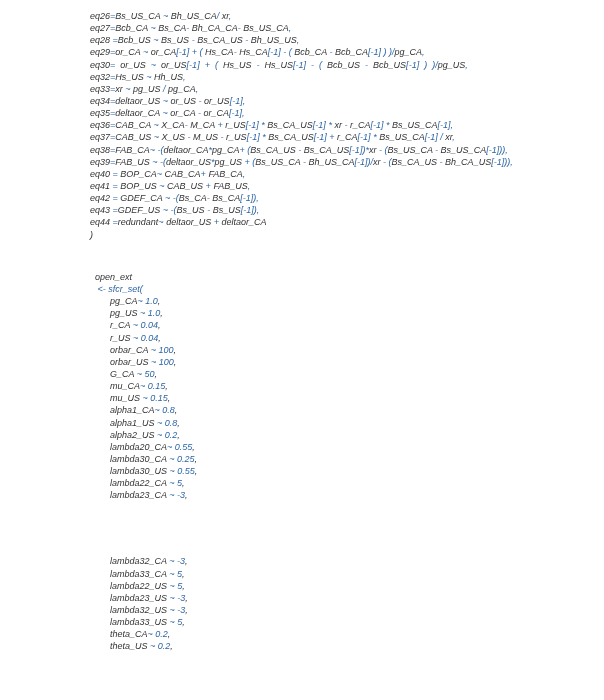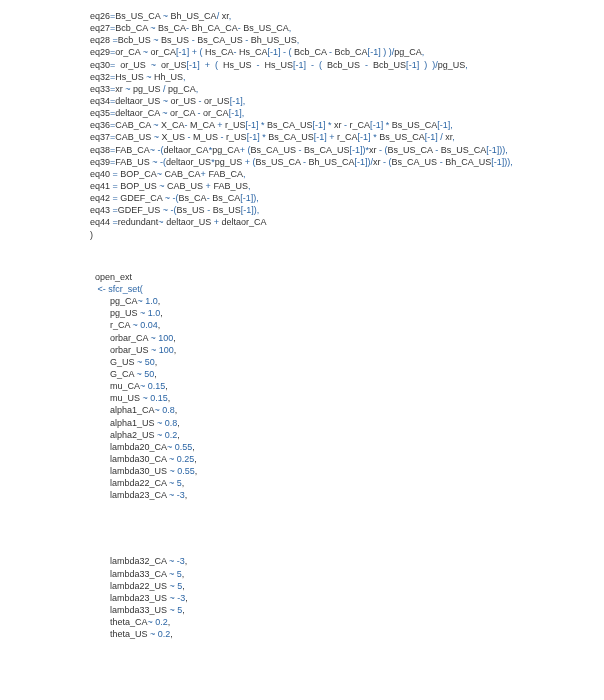--- a/index.html
+++ b/index.html
@@ -7,21 +7,21 @@
       width: 604px;
       height: 700px;
       background: #fff;
       font-family: Arial, Helvetica, sans-serif;
       font-size: 9px;
       line-height: 1.35;
       padding: 10px 10px 10px 90px;
       color: #333;
       overflow: hidden;
     }
-    .line { white-space: pre; }
+    .line { white-space: pre; font-style: italic; }
     .op { color: #2b65a5; } 
     .num { color: #2b65a5; }
     .eqname { color: #333; }
     .gap { height: 18px; }
     .sp4 { padding-left: 20px; }
   </style>
 </head>
 <body>
 
 <div id="eq-block">
@@ -50,23 +50,23 @@
 
 <div class="line">
   <span>open_ext</span>
   <span> </span><span class="op">&lt;-</span><span> </span><span class="op">sfcr_set(</span>
 </div>
 
 <div id="params1">
     <div class="line sp4">pg_CA<span class="op">~</span> <span class="num">1.0</span>,</div>
     <div class="line sp4">pg_US <span class="op">~</span> <span class="num">1.0</span>,</div>
     <div class="line sp4">r_CA <span class="op">~</span> <span class="num">0.04</span>,</div>
+    <div class="line sp4">r_US <span class="op">~</span> <span class="num">0.04</span>,</div>
     <div class="line sp4">orbar_CA <span class="op">~</span> <span class="num">100</span>,</div>
     <div class="line sp4">orbar_US <span class="op">~</span> <span class="num">100</span>,</div>
-    <div class="line sp4">G_US <span class="op">~</span> <span class="num">50</span>,</div>
     <div class="line sp4">G_CA <span class="op">~</span> <span class="num">50</span>,</div>
     <div class="line sp4">mu_CA<span class="op">~</span> <span class="num">0.15</span>,</div>
     <div class="line sp4">mu_US <span class="op">~</span> <span class="num">0.15</span>,</div>
     <div class="line sp4">alpha1_CA<span class="op">~</span> <span class="num">0.8</span>,</div>
     <div class="line sp4">alpha1_US <span class="op">~</span> <span class="num">0.8</span>,</div>
     <div class="line sp4">alpha2_US <span class="op">~</span> <span class="num">0.2</span>,</div>
     <div class="line sp4">lambda20_CA<span class="op">~</span> <span class="num">0.55</span>,</div>
     <div class="line sp4">lambda30_CA <span class="op">~</span> <span class="num">0.25</span>,</div>
     <div class="line sp4">lambda30_US <span class="op">~</span> <span class="num">0.55</span>,</div>
     <div class="line sp4">lambda22_CA <span class="op">~</span> <span class="num">5</span>,</div>
@@ -75,16 +75,17 @@
 
 <div class="gap"></div>
 <div class="gap"></div>
 <div class="gap"></div>
 
 <div id="params2">
     <div class="line sp4">lambda32_CA <span class="op">~</span> <span class="num">-3</span>,</div>
     <div class="line sp4">lambda33_CA <span class="op">~</span> <span class="num">5</span>,</div>
     <div class="line sp4">lambda22_US <span class="op">~</span> <span class="num">5</span>,</div>
     <div class="line sp4">lambda23_US <span class="op">~</span> <span class="num">-3</span>,</div>
+    <div class="line sp4">lambda32_US <span class="op">~</span> <span class="num">-3</span>,</div>
     <div class="line sp4">lambda33_US <span class="op">~</span> <span class="num">5</span>,</div>
     <div class="line sp4">theta_CA<span class="op">~</span> <span class="num">0.2</span>,</div>
     <div class="line sp4">theta_US <span class="op">~</span> <span class="num">0.2</span>,</div>
   </div>
 
 </body></html>

